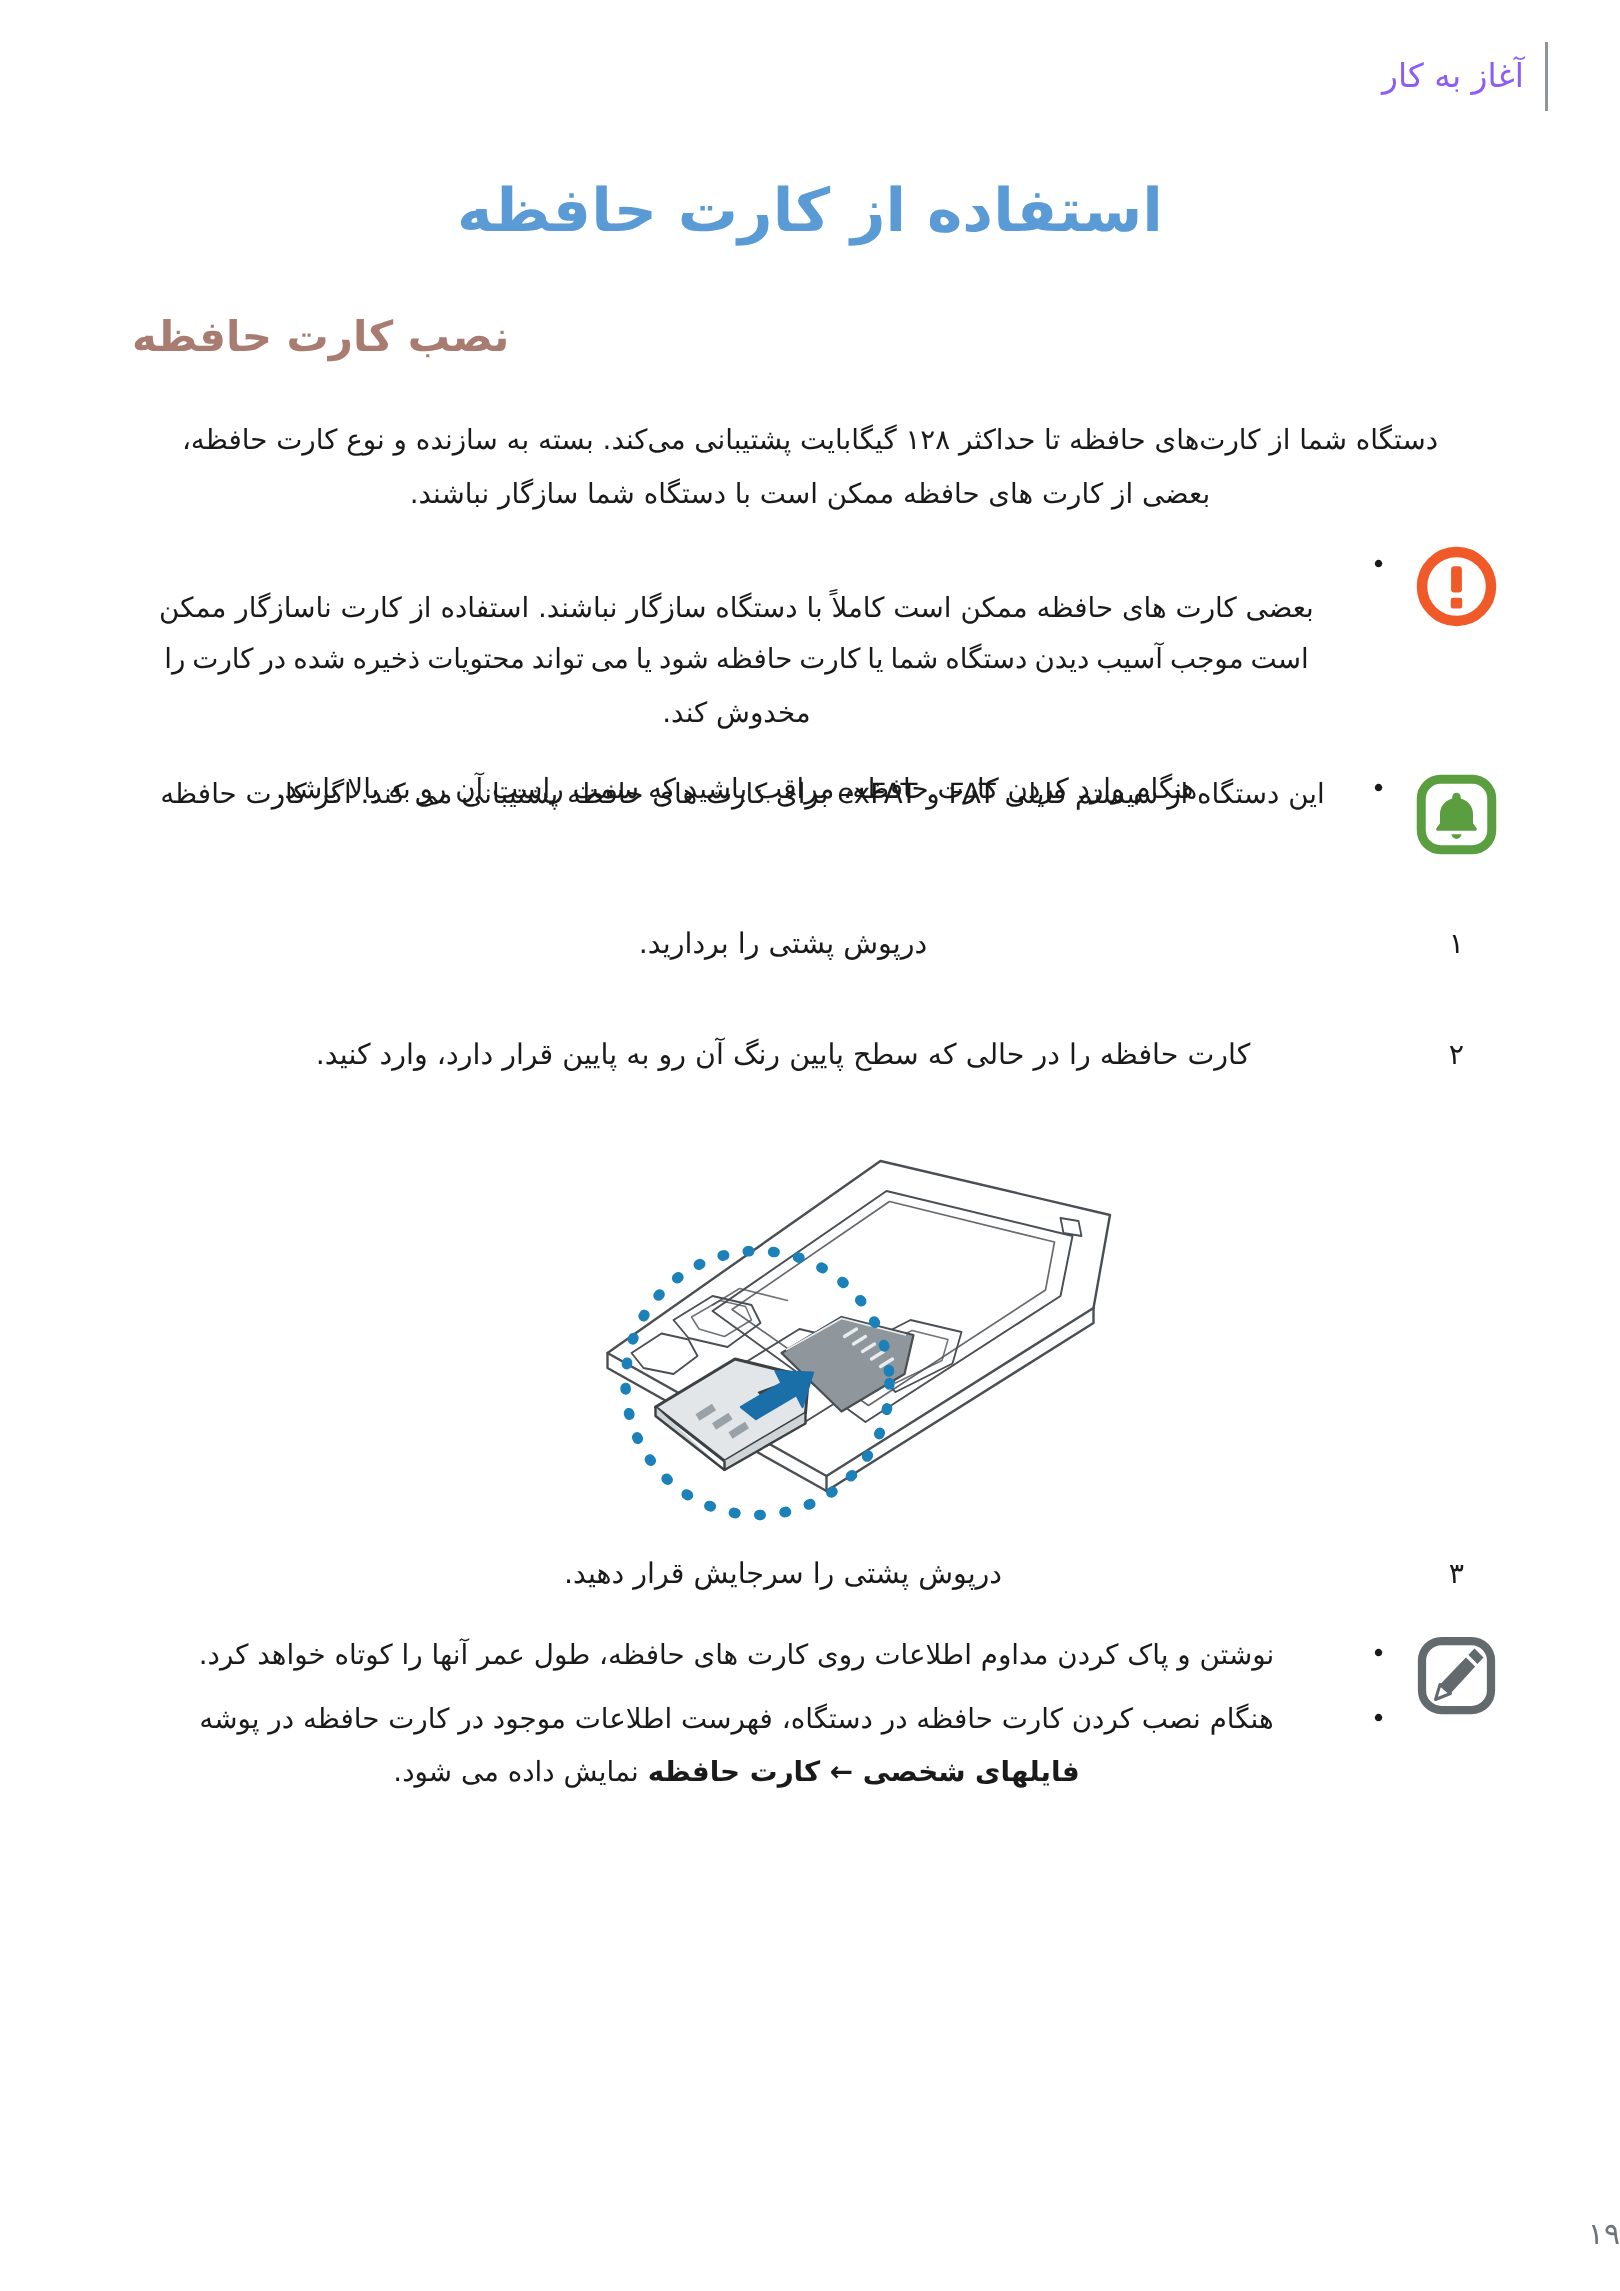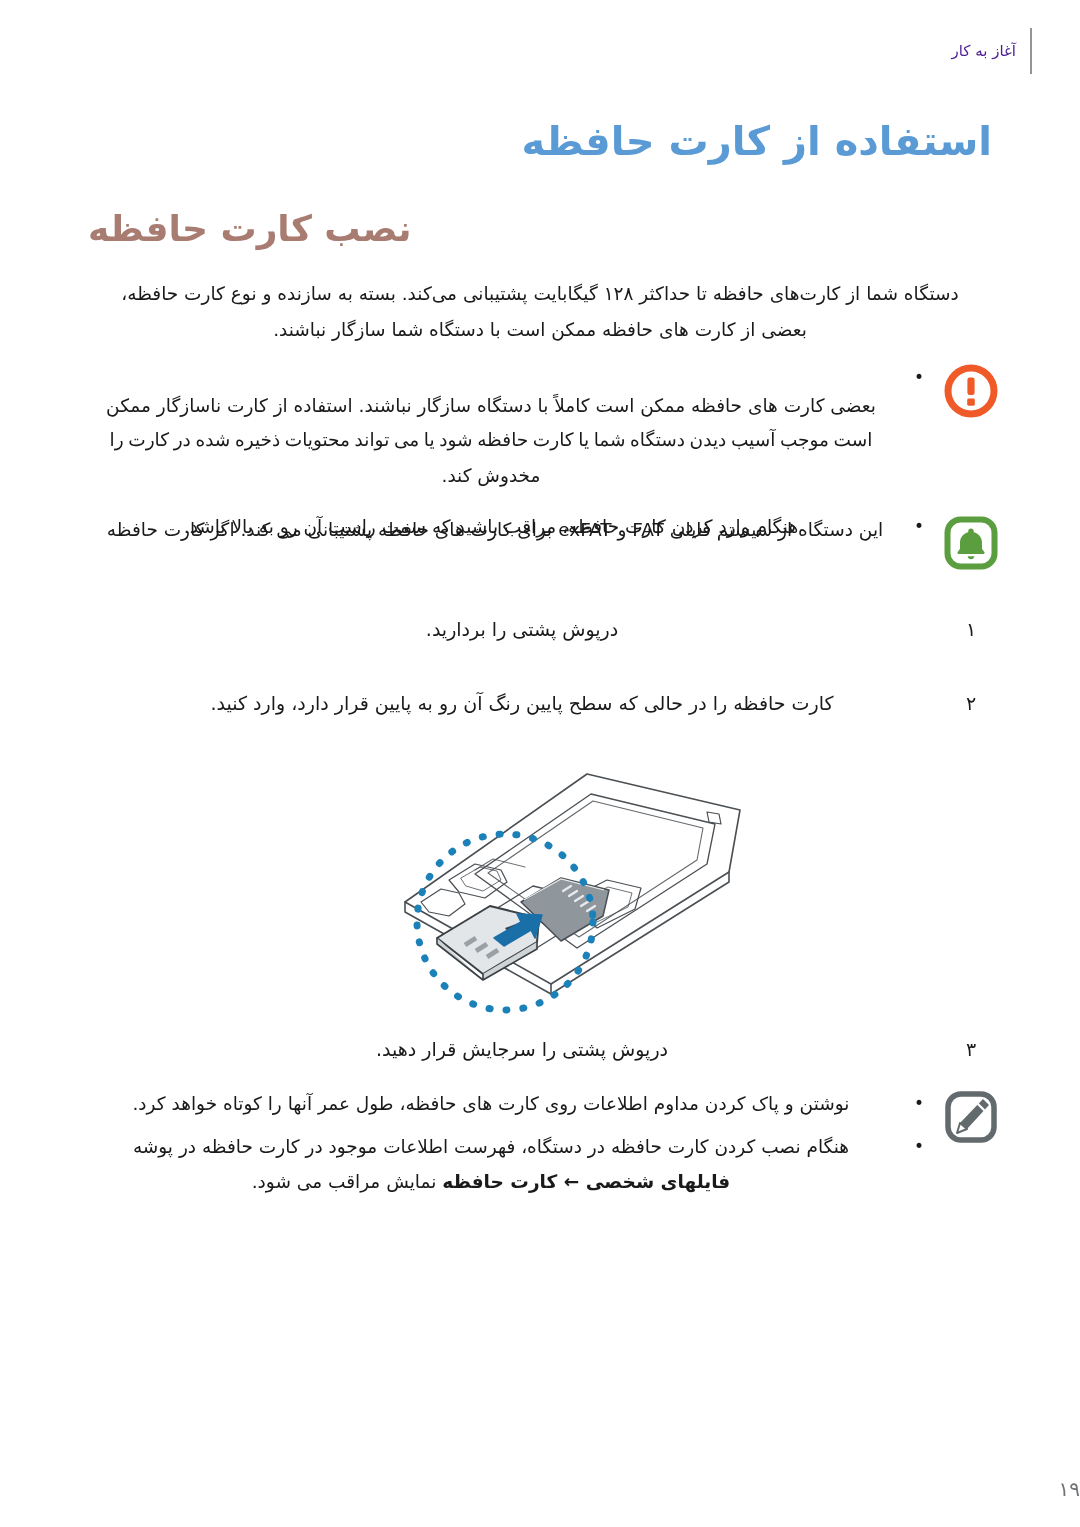--- a/index.html
+++ b/index.html
@@ -31,46 +31,46 @@
     flex-direction: row;
     align-items: center;
     gap: 14px;
   }
   .running-header .rule {
     width: 2px;
     height: 46px;
     background: #8f9598;
   }
   .running-header .hdr-text {
-    font-size: 15px;
-    color: #4c1d95;
+    font-size: 22px;
+    color: #8b5cf6;
     letter-spacing: 0.5px;
     white-space: nowrap;
   }
 
   
   .chapter-title {
     position: absolute;
     top: 118px;
     right: 88px;
     left: 88px;
-    text-align: right;
+    text-align: center;
     font-size: 40px;
     font-weight: bold;
     color: #5b9bd5;
     letter-spacing: 0.5px;
     direction: rtl;
   }
   .section-title {
     position: absolute;
     top: 208px;
     right: 88px;
     left: 88px;
     text-align: left;
-    font-size: 36px;
+    font-size: 28px;
     font-weight: bold;
     color: #a97c72;
     direction: rtl;
   }
 
   
   .intro {
     position: absolute;
     top: 276px;
     right: 100px;
@@ -316,21 +316,21 @@
     </div>
     <div class="callout-body">
       <div class="bullet-line">
         <span class="dot">•</span>
         <span class="txt">نوشتن و پاک کردن مداوم اطلاعات روی کارت های حافظه، طول عمر آنها را کوتاه خواهد کرد.</span>
       </div>
       <div class="bullet-line" style="margin-top:8px;">
         <span class="dot">•</span>
         <span class="txt">
           <span style="display: block;">هنگام نصب کردن کارت حافظه در دستگاه، فهرست اطلاعات موجود در کارت حافظه در پوشه</span>
-          <span style="display: block;"><b>فایلهای شخصی ← کارت حافظه</b><span> نمایش مراقب می شود.</span></span>
+          <span style="display: block;"><b>فایلهای شخصی ← کارت حافظه</b><span> نمایش داده می شود.</span></span>
         </span>
       </div>
     </div>
   </div>
 
   <div class="page-number">۱۹</div>
 
 </div>
 
 </body></html>

